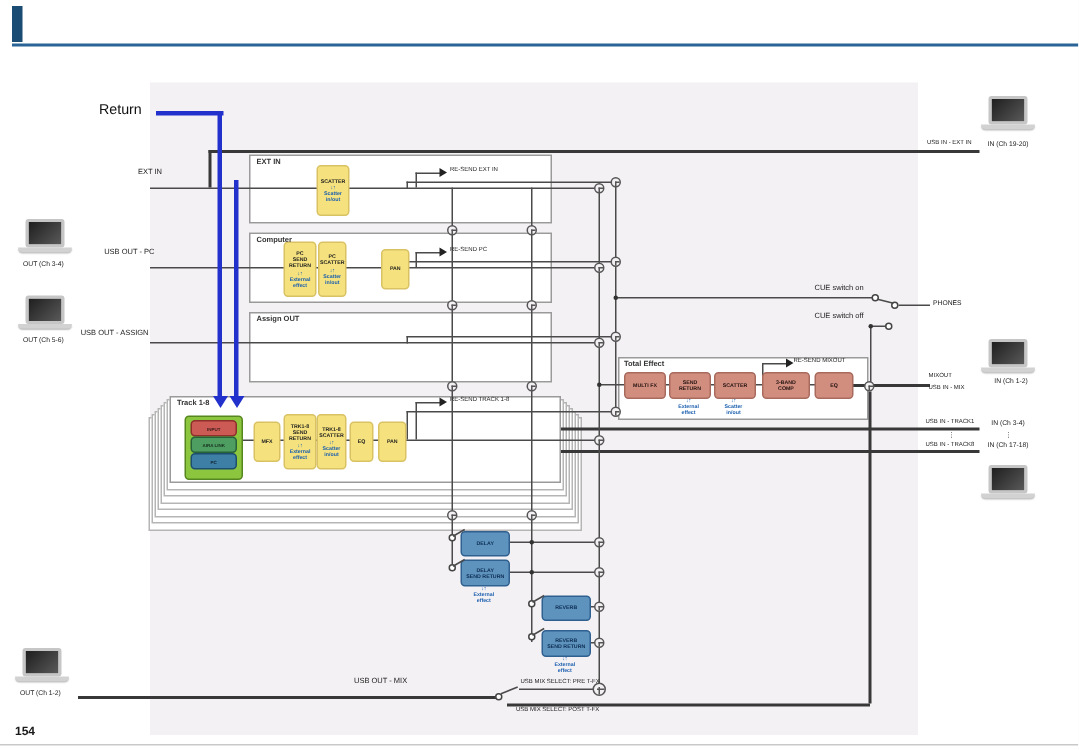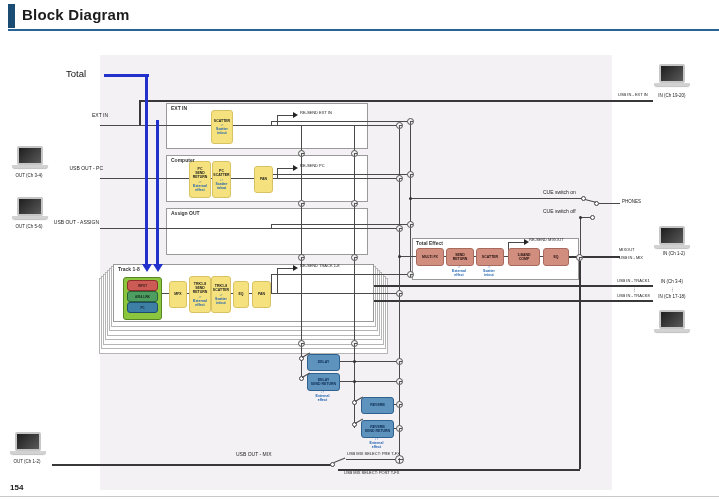--- a/index.html
+++ b/index.html
@@ -64,21 +64,20 @@
                 box-shadow:0 1px 1px rgba(0,0,0,.25);}
   #pageno{left:10px;top:483px;font-size:8px;font-weight:bold;z-index:5;}
   #return{left:66px;top:68px;font-size:9.5px;z-index:6;color:#111;}
 </style>
 </head>
 <body>
 
 <div id="stage">
 
   <div class="abs" id="accent"></div>
-  <div class="abs" id="title">Block Diagram</div>
   <div class="abs" id="rule"></div>
 
   <div class="abs" id="panel"></div>
 
   <div id="trackStack">
       <div class="pg" style="left: 99px; top: 278px; width: 287px; height: 73.5px;"></div>
       <div class="pg" style="left: 101px; top: 276px; width: 283px; height: 71px;"></div>
       <div class="pg" style="left: 103px; top: 274px; width: 279px; height: 68.5px;"></div>
       <div class="pg" style="left: 105px; top: 272px; width: 275px; height: 66px;"></div>
       <div class="pg" style="left: 107px; top: 270px; width: 271px; height: 63.5px;"></div>
@@ -197,21 +196,21 @@
   <div class="lbl rt" style="left:78px;top:112px;width:30px;">EXT IN</div>
   <div class="lbl rt" style="left:58px;top:165px;width:45px;">USB OUT - PC</div>
   <div class="lbl rt" style="left:34px;top:219px;width:65px;">USB OUT - ASSIGN</div>
   <div class="lbl" style="left:236px;top:451px;">USB OUT - MIX</div>
 
   <div class="lbl t4" style="left:300px;top:111px;">RE-SEND EXT IN</div>
   <div class="lbl t4" style="left:300px;top:164px;">RE-SEND PC</div>
   <div class="lbl t4" style="left:300px;top:264px;">RE-SEND TRACK 1-8</div>
   <div class="lbl t4" style="left:529px;top:238px;">RE-SEND MIXOUT</div>
 
-  <div class="abs" id="return">Total</div>
+  <div class="abs" id="return">Return</div>
 
   <div class="ybk" style="left:211px;top:110px;width:20px;height:32px;">
     <span class="bmain">SCATTER</span>
     <span class="bsub">↓↑
 Scatter
 in/out</span>
   </div>
   <div class="ybk" style="left:189px;top:161px;width:20px;height:35px;">
     <span class="bmain">PC
 SEND

